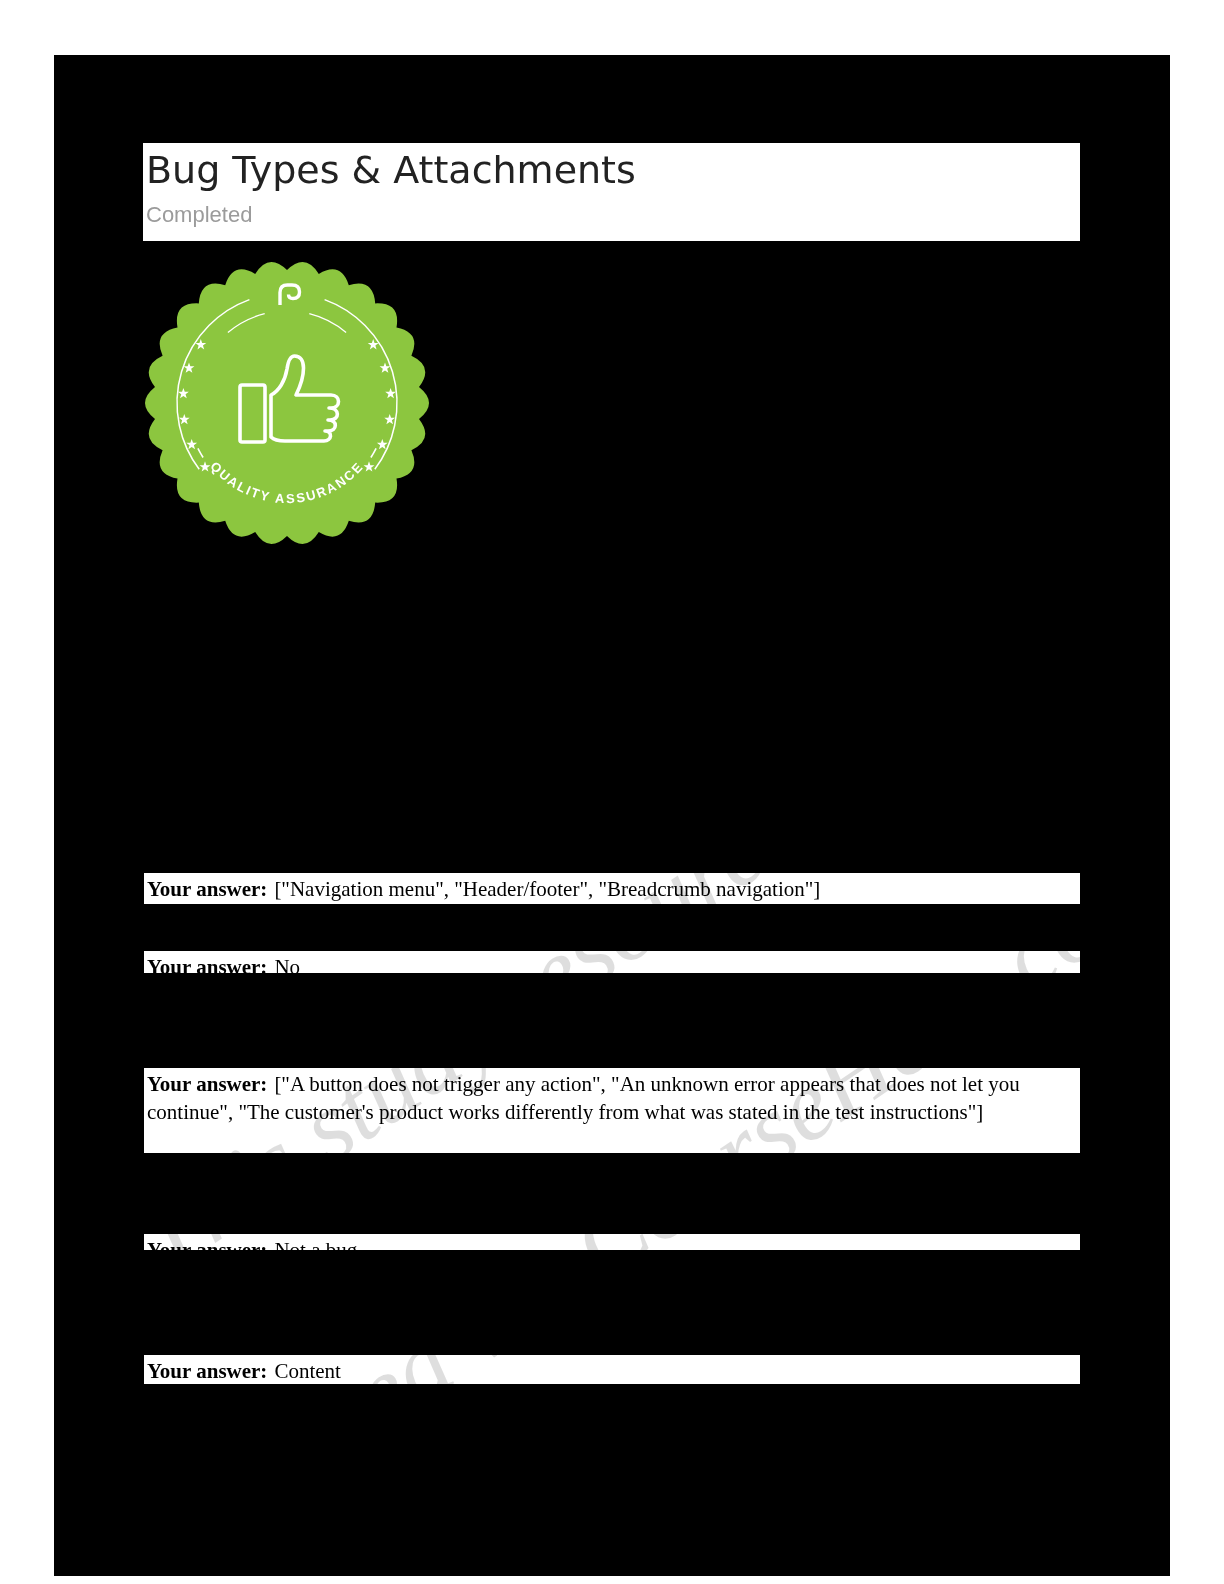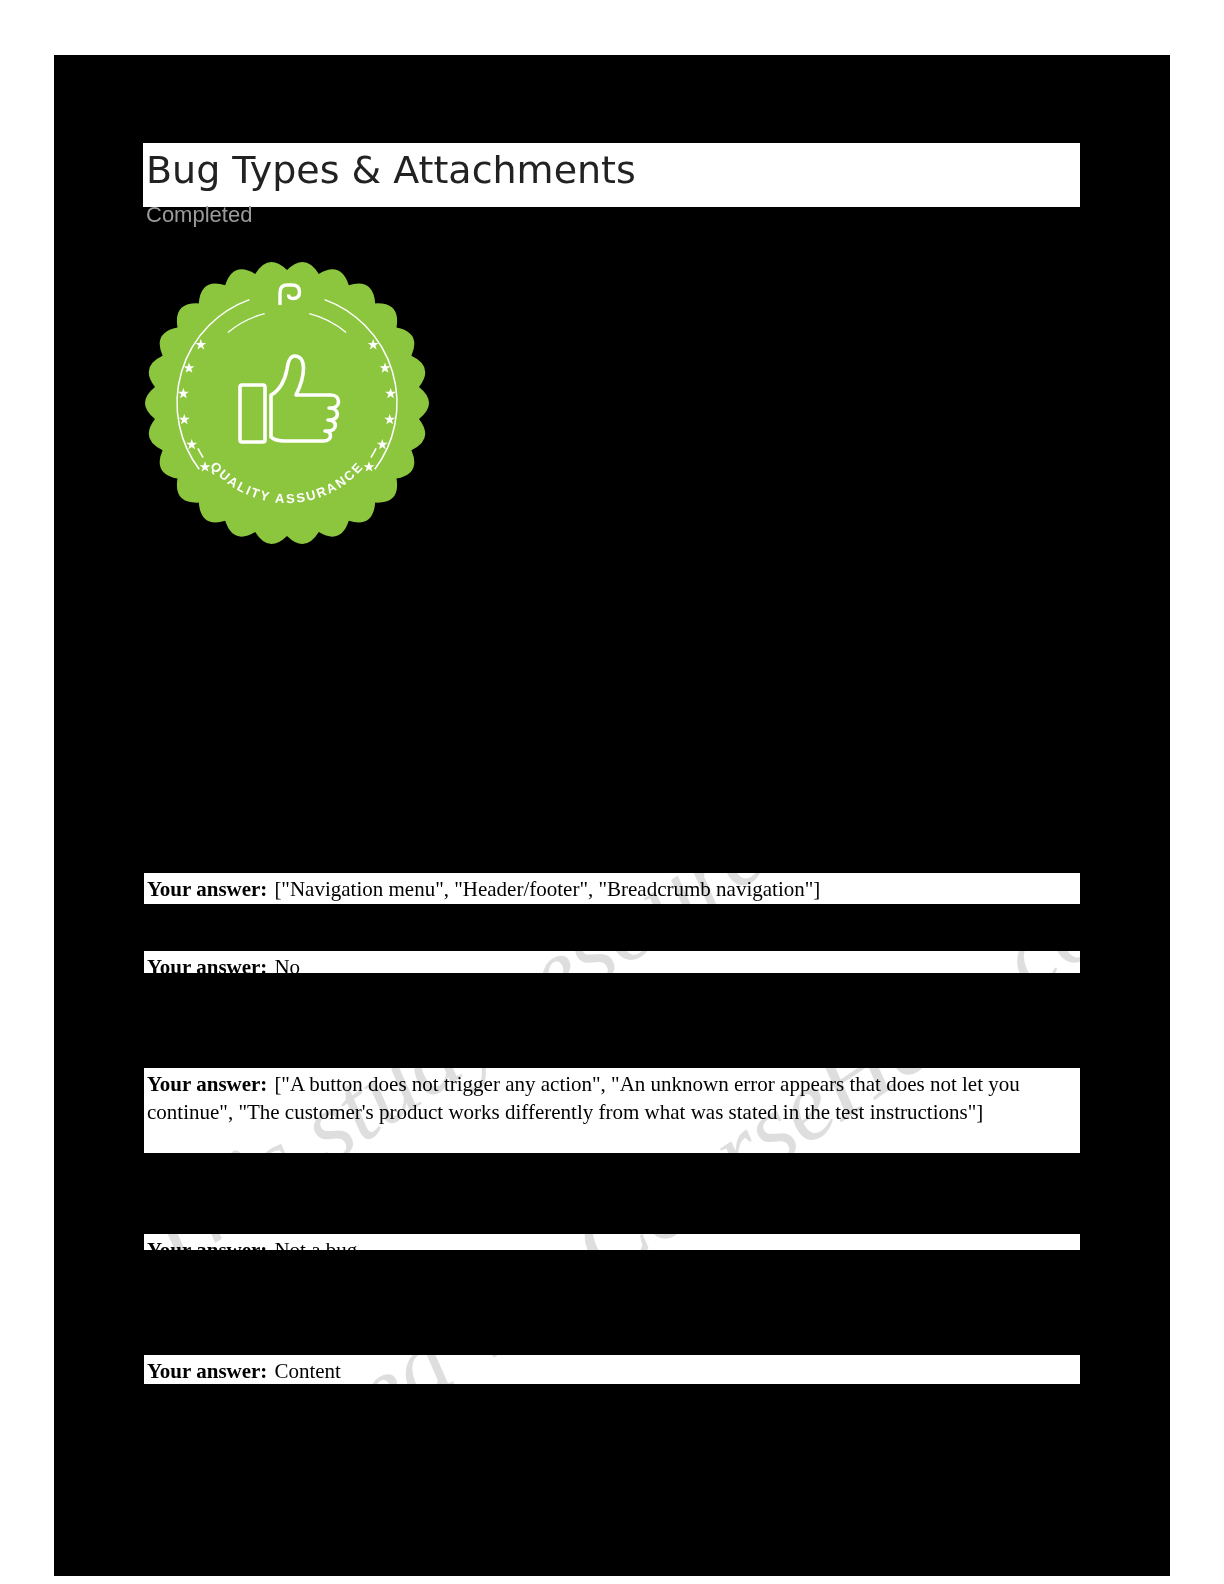--- a/index.html
+++ b/index.html
@@ -5,21 +5,21 @@
   html,body{margin:0;padding:0;}
   body{
     width:1224px;height:1584px;position:relative;background:#ffffff;
     font-family:"Liberation Sans",sans-serif;overflow:hidden;
   }
   .redaction{
     position:absolute;left:54px;top:55px;width:1116px;height:1521px;
     background:#000;overflow:hidden;
   }
   .header-box{
-    position:absolute;left:89px;top:88px;width:937px;height:64px;
+    position:absolute;left:89px;top:88px;width:937px;height:98px;
     background:#fff;box-sizing:border-box;padding:5px 12px 0 3px;z-index:2;
   }
   .title{
     font-family:"DejaVu Sans",sans-serif;font-size:38px;line-height:45px;
     font-weight:400;color:#222222;white-space:nowrap;
   }
   .status{
     font-family:Liberation Sans, sans-serif;font-size:22px;line-height:25px;
     color:#9b9b9b;margin-top:9px;
   }

